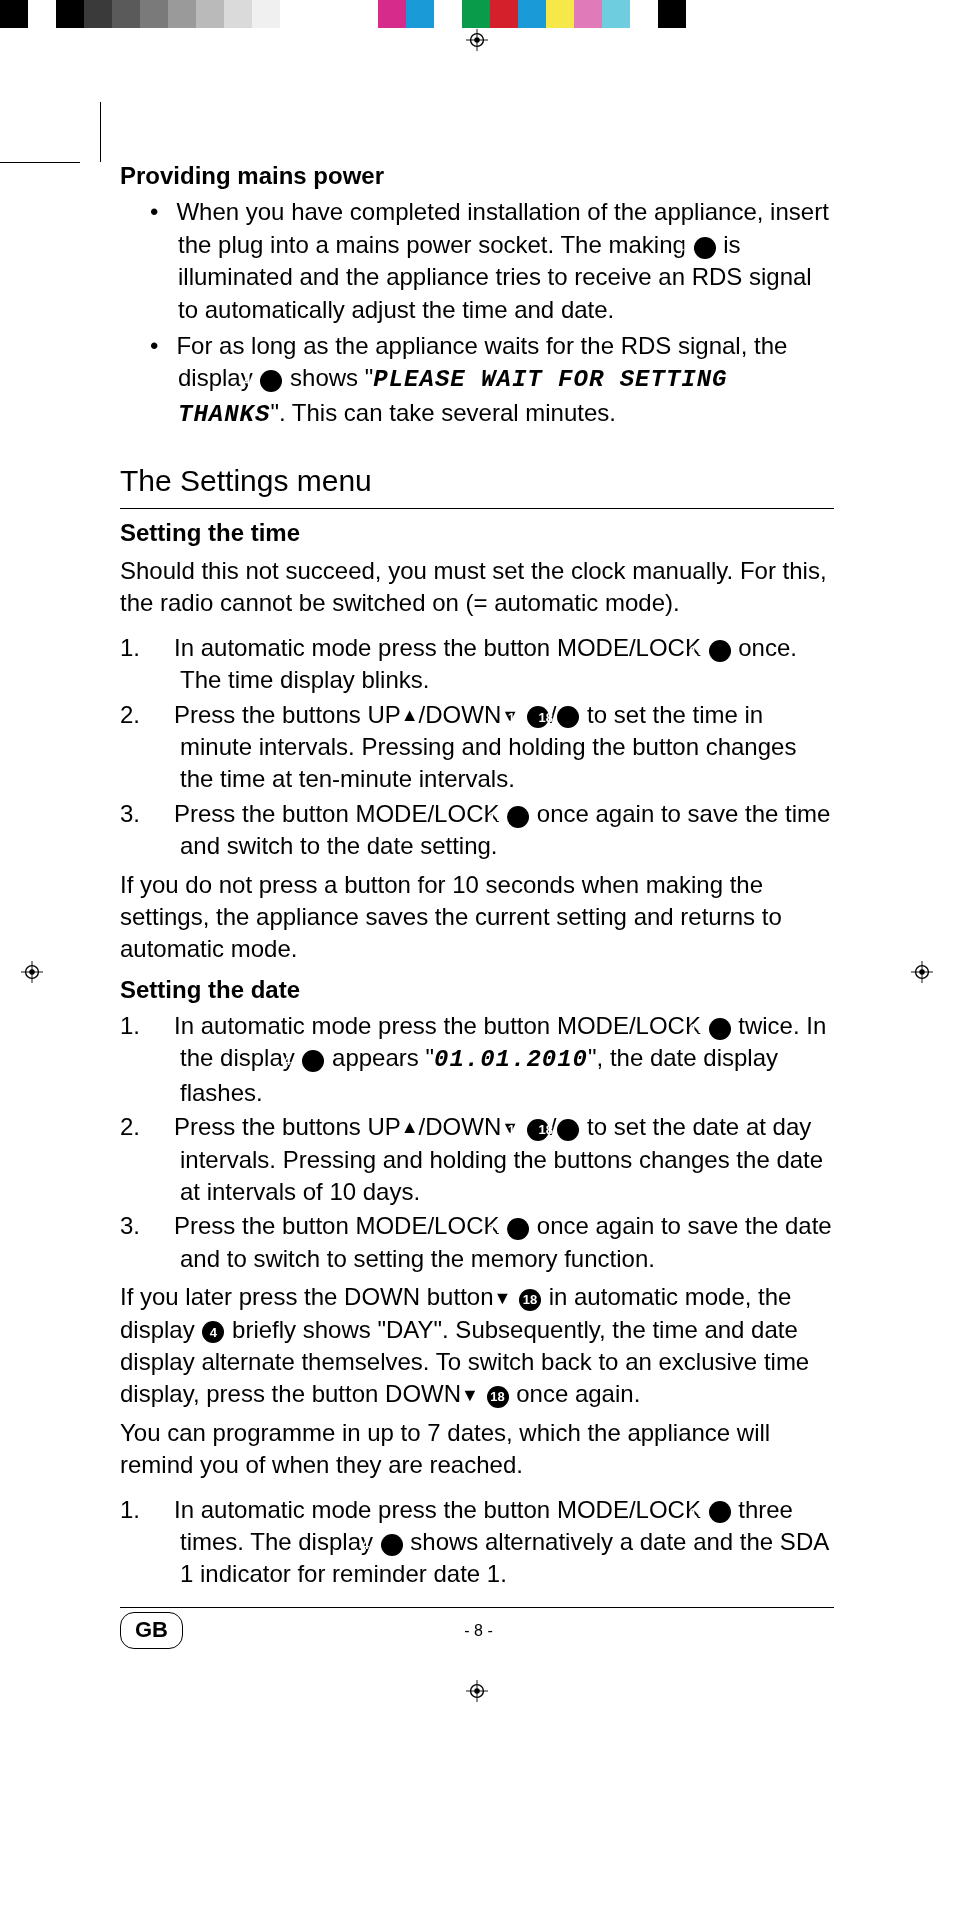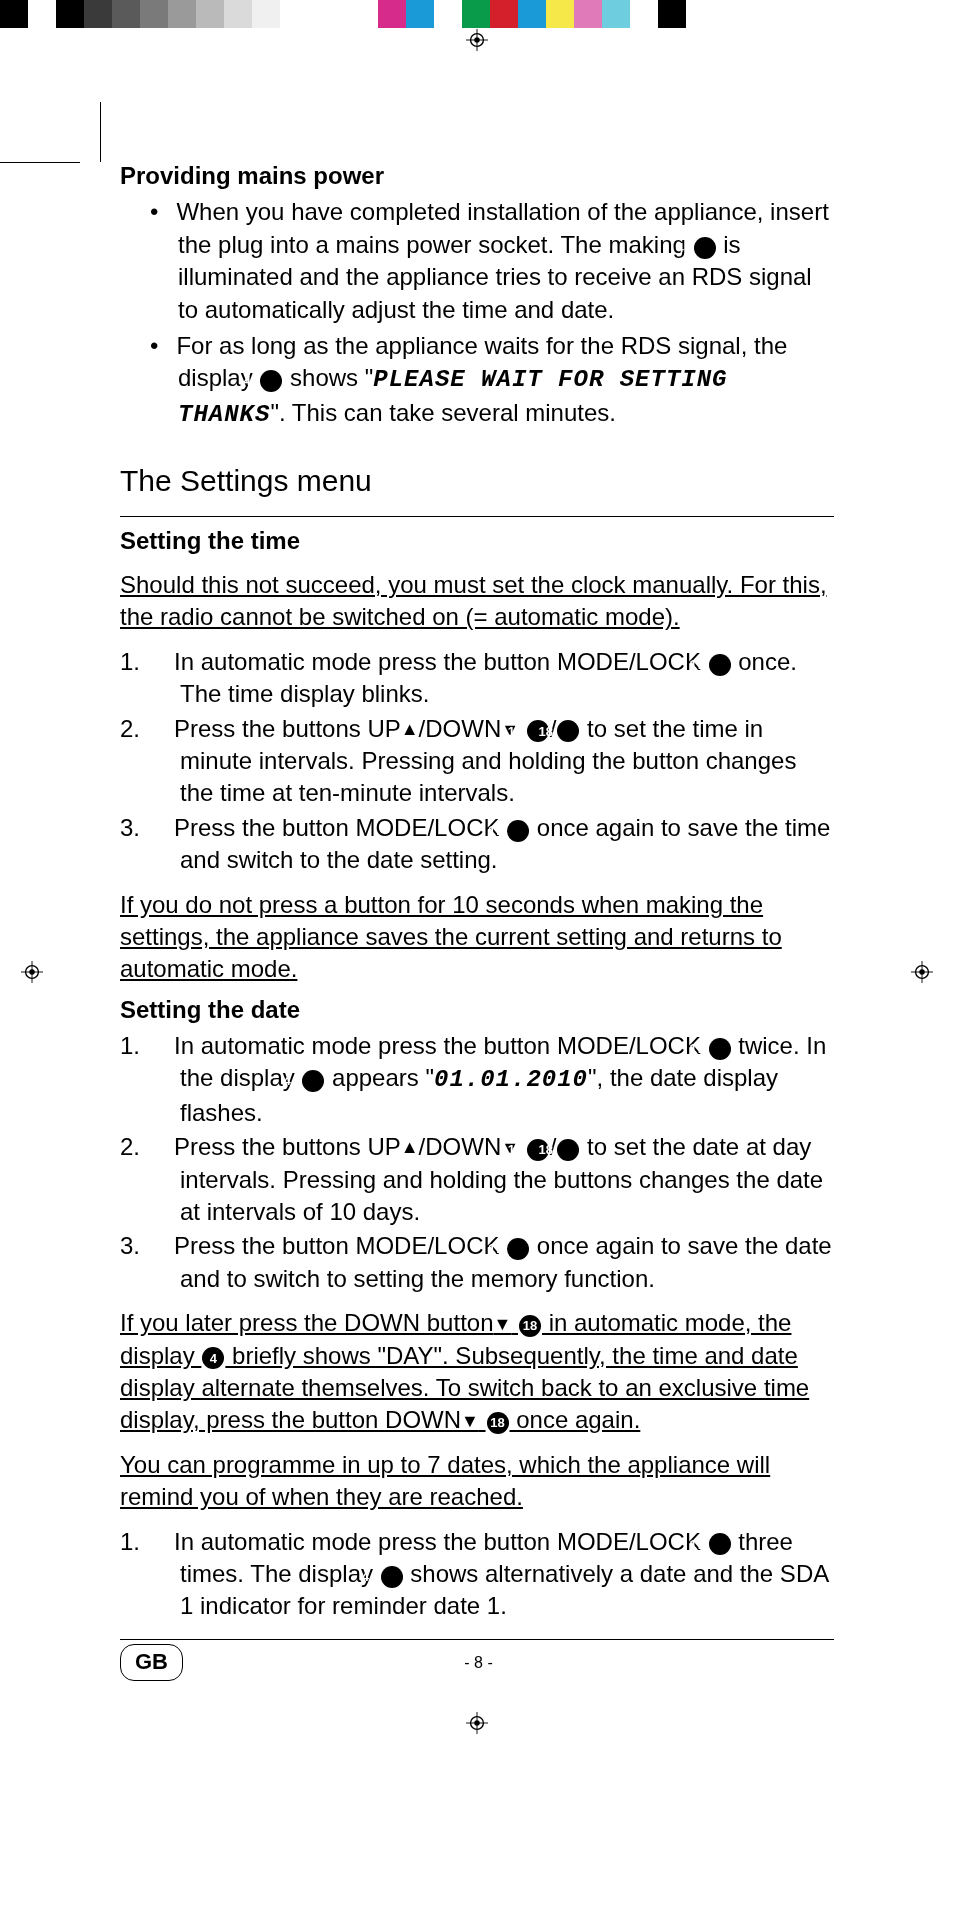--- a/index.html
+++ b/index.html
@@ -25,29 +25,29 @@
   .crop-top .vline { position: absolute; left: 100px; top: 50px; width: 1px; height: 60px; background: #000; }
   .crop-top .hline { position: absolute; left: 0; top: 110px; width: 80px; height: 1px; background: #000; }
   .content {
     padding: 30px 120px 10px 120px;
     font-size: 24px;
     line-height: 1.35;
   }
   .h-sub { font-weight: bold; margin-top: 8px; margin-bottom: 4px; }
   .h-section {
     font-weight: normal; font-size: 30px; margin: 30px 0 6px 0;
-    border-bottom: 1.5px solid #000; padding-bottom: 14px;
+    border-bottom: 1.5px solid #000; padding-bottom: 6px;
   }
   ul.bullets { list-style: none; padding-left: 30px; }
   ul.bullets li { text-indent: -28px; padding-left: 28px; margin-bottom: 4px; }
   ul.bullets li::before { content: "•"; padding-right: 18px; }
   ol.numlist { list-style: none; padding-left: 30px; margin-top: 12px; }
   ol.numlist li { text-indent: -30px; padding-left: 30px; margin-bottom: 2px; }
   .num { display: inline-block; width: 24px; }
-  .para { margin-top: 12px; text-decoration: underline; }
+  .para { margin-top: 6px; }
   .circnum {
     display: inline-flex; width: 22px; height: 22px; border-radius: 50%;
     background: #000; color: #fff; font-size: 13px; font-weight: bold;
     align-items: center; justify-content: center; vertical-align: 1px;
     margin: 0 1px;
   }
   .lcd { font-family: "Courier New", monospace; font-style: italic; font-weight: bold; letter-spacing: 1px; }
   .tri-up::before { content: "▲"; font-size: 18px; vertical-align: 2px; }
   .tri-down::before { content: "▼"; font-size: 18px; vertical-align: 1px; }
   .footer {

